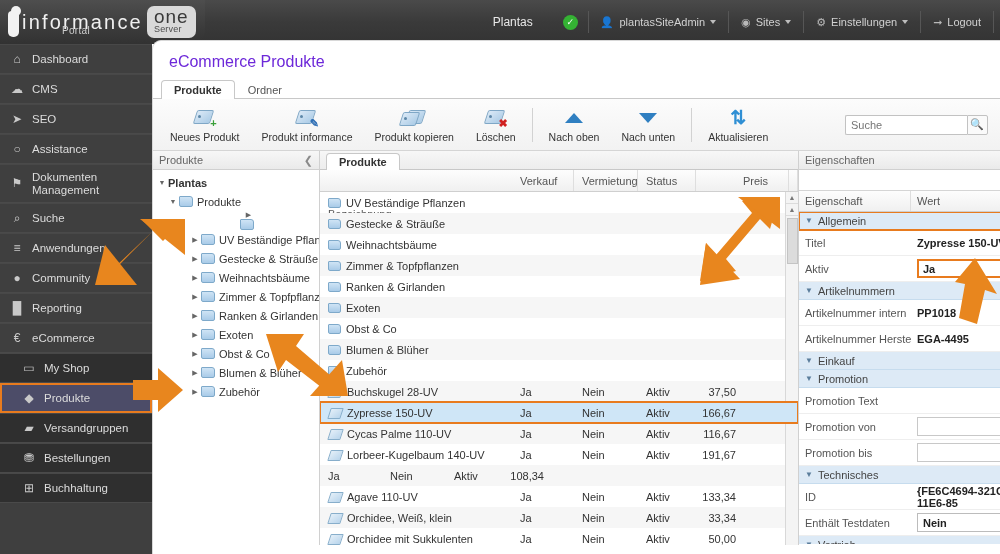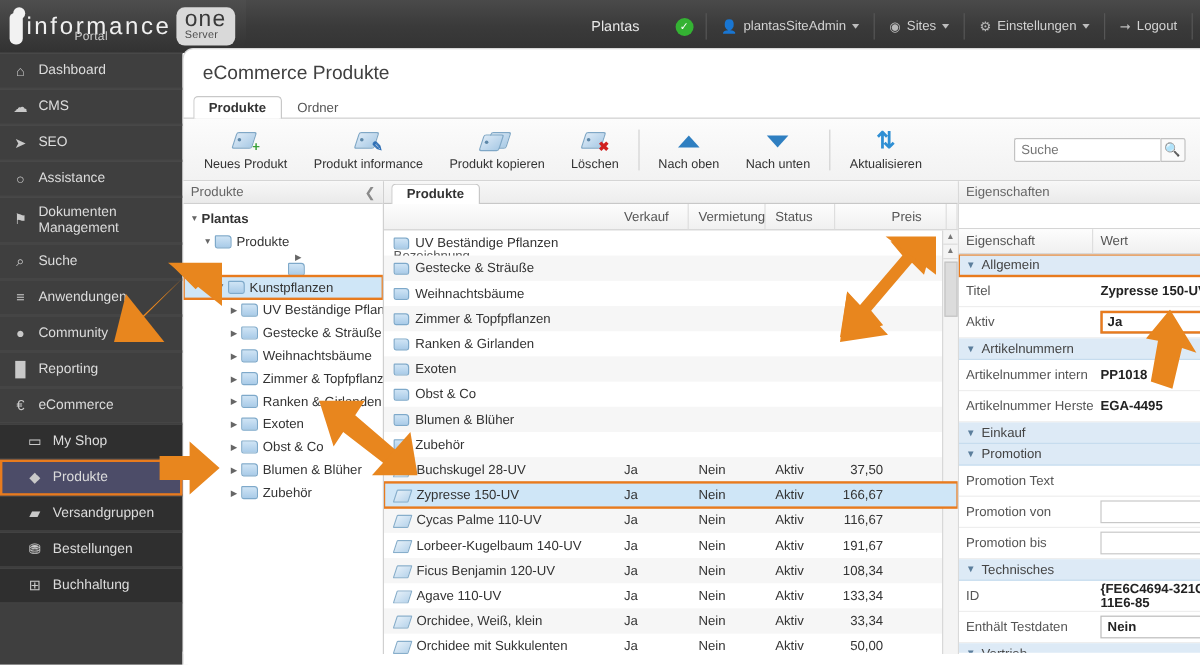--- a/index.html
+++ b/index.html
@@ -60,21 +60,21 @@
   .sb-sel { background:#4c4c68; }
   .sb-highlight { outline:2px solid #e87b1e; outline-offset:-2px; position:relative; z-index:5;}
   #sb-spacer { background:#3f3f3f; }
 
   
   #content {
     position:absolute; left:152px; top:40px; width:848px; height:514px;
     background:#ffffff; border-top-left-radius:9px; border-left:1px solid #d8d8d8;
     border-top:1px solid #d8d8d8;
   }
-  #page-title { padding:12px 0 8px 16px; font-size:16px; color:#404040; font-weight:400; }
+  #page-title { padding:12px 0 8px 16px; font-size:16px; color:#6d28d9; font-weight:400; }
 
   
   #tabrow { height:20px; padding-left:8px; border-bottom:1px solid #c8c8c8; display:flex; align-items:flex-end; }
   .tab { padding:3px 12px 3px 12px; font-size:11px; color:#555; border:1px solid transparent; border-bottom:none;
          border-radius:4px 4px 0 0; position:relative; top:1px; }
   .tab.active { background:#fff; border-color:#c8c8c8; color:#333; font-weight:bold; }
 
   
   #toolbar { height:52px; display:flex; align-items:center; padding-left:6px;
     background:linear-gradient(180deg,#fcfcfc,#f2f2f2); border-bottom:1px solid #d5d5d5;}
@@ -383,25 +383,20 @@
           <div class="tnode" style="padding-left: 14px;">
             <span class="exp">▼</span>
             <span class="fld"></span>
             <span class="lbl">Produkte</span>
           </div>
           <div class="tnode dim" style="padding-left: 25px; flex-direction: column;">
             <span class="exp">▶</span>
             <span class="fld"></span>
             <span class="lbl">Lichter</span>
           </div>
-          <div class="tnode sel box" style="padding-left: 25px;">
-            <span class="exp">▼</span>
-            <span class="fld"></span>
-            <span class="lbl">Kunstpflanzen</span>
-          </div>
           <div class="tnode" style="padding-left: 36px;">
             <span class="exp">▶</span>
             <span class="fld"></span>
             <span class="lbl">UV Beständige Pflanzen</span>
           </div>
           <div class="tnode" style="padding-left: 36px;">
             <span class="exp">▶</span>
             <span class="fld"></span>
             <span class="lbl">Gestecke &amp; Sträuße</span>
           </div>
@@ -580,24 +575,20 @@
             <div class="gc c0">
               <span class="pico"></span>
               <span>Lorbeer-Kugelbaum 140-UV</span>
             </div>
             <div class="gc c1">Ja</div>
             <div class="gc c2">Nein</div>
             <div class="gc c3">Aktiv</div>
             <div class="gc c4">191,67</div>
           </div>
           <div class="grow alt">
-            <div class="gc c0">
-              <span class="pico"></span>
-              <span>Ficus Benjamin 120-UV</span>
-            </div>
             <div class="gc c1">Ja</div>
             <div class="gc c2">Nein</div>
             <div class="gc c3">Aktiv</div>
             <div class="gc c4">108,34</div>
           </div>
           <div class="grow">
             <div class="gc c0">
               <span class="pico"></span>
               <span>Agave 110-UV</span>
             </div>

